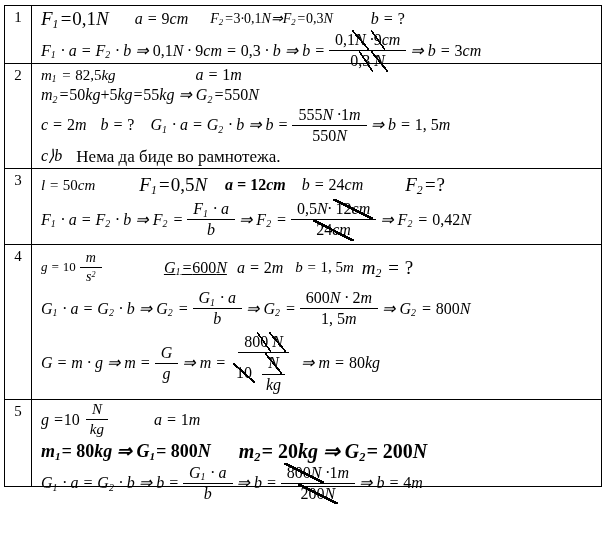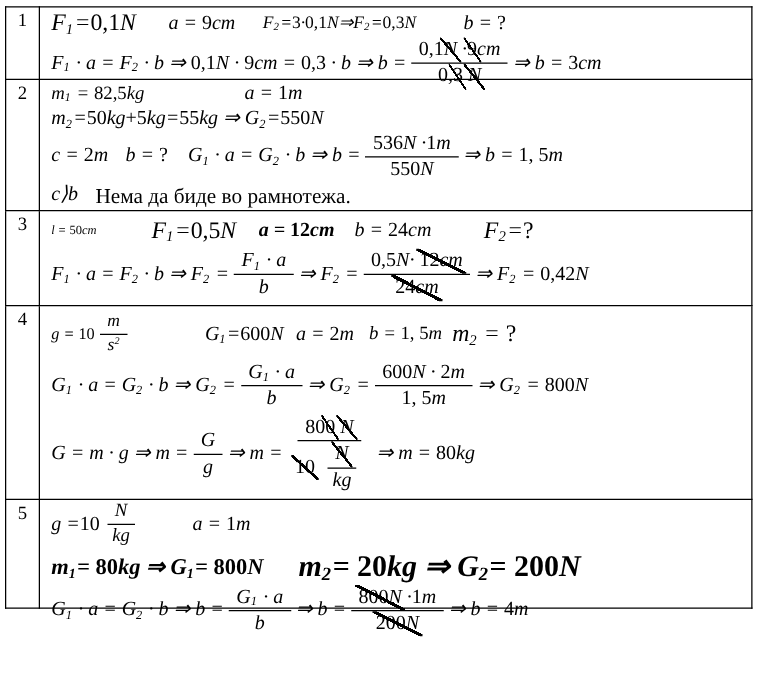--- a/index.html
+++ b/index.html
@@ -87,39 +87,39 @@
               <div class="line">
                 <span class="run" style="font-size: 16px; font-weight: normal;">m<sub>2</sub>=<span class="up">50</span>kg<span class="up">+5</span>kg=<span class="up">55</span>kg ⇒ G<sub>2</sub>=<span class="up">550</span>N</span>
               </div>
               <div class="line">
                 <span class="run">c = <span class="up">2</span>m</span>
                 <span class="gap" style="width: 14px;"></span>
                 <span class="run">b = <span class="up">?</span></span>
                 <span class="gap" style="width: 16px;"></span>
                 <span class="run">G<sub>1</sub> · a = G<sub>2</sub> · b ⇒ b = </span>
                 <span class="frac">
-                  <span class="fnum"><span class="run"><span class="up">536</span>N ·<span class="up">1</span>m</span></span>
+                  <span class="fnum"><span class="run"><span class="up">555</span>N ·<span class="up">1</span>m</span></span>
                   <span class="fden"><span class="run"><span class="up">550</span>N</span></span>
                 </span>
                 <span class="run"> ⇒ b = <span class="up">1,</span> <span class="up">5</span>m</span>
               </div>
               <div class="line">
                 <span class="run">c⟩b</span>
                 <span class="gap" style="width: 14px;"></span>
                 <span class="plain">Нема да биде во рамнотежа.</span>
               </div>
             </div>
           </td>
         </tr>
         <tr>
           <td class="numcell">3</td>
           <td class="probcell">
             <div class="cell h2">
               <div class="line">
-                <span class="run" style="font-size: 10px;">l = <span class="up">50</span>cm</span>
+                <span class="run" style="font-size: 15px;">l = <span class="up">50</span>cm</span>
                 <span class="gap" style="width: 44px;"></span>
                 <span class="run" style="font-size: 19px;">F<sub>1</sub>=<span class="up">0,5</span>N</span>
                 <span class="gap" style="width: 18px;"></span>
                 <span class="run" style="font-size: 16px; font-weight: bold;">a = <span class="up">12</span>cm</span>
                 <span class="gap" style="width: 16px;"></span>
                 <span class="run" style="font-size: 16px;">b = <span class="up">24</span>cm</span>
                 <span class="gap" style="width: 42px;"></span>
                 <span class="run" style="font-size: 19px;">F<sub>2</sub>=<span class="up">?</span></span>
               </div>
               <div class="line">
@@ -142,21 +142,21 @@
           <td class="numcell">4</td>
           <td class="probcell">
             <div class="cell h3">
               <div class="line">
                 <span class="run" style="font-size: 13px;">g  = <span class="up">10</span> </span>
                 <span class="frac" style="font-size: 14px;">
                   <span class="fnum"><span class="run">m</span></span>
                   <span class="fden"><span class="run">s<sup>2</sup></span></span>
                 </span>
                 <span class="gap" style="width: 58px;"></span>
-                <span class="run" style="font-size: 16px;">G<sub>1</sub>=<span class="up">600</span>N</span>
+                <span class="run" style="font-size: 16px; text-decoration: underline;">G<sub>1</sub>=<span class="up">600</span>N</span>
                 <span class="gap" style="width: 10px;"></span>
                 <span class="run" style="font-size: 16px;">a = <span class="up">2</span>m</span>
                 <span class="gap" style="width: 12px;"></span>
                 <span class="run" style="font-size: 15px;">b = <span class="up">1,</span> <span class="up">5</span>m</span>
                 <span class="gap" style="width: 8px;"></span>
                 <span class="run" style="font-size: 19px;">m<sub>2</sub> = <span class="up">?</span></span>
               </div>
               <div class="line">
                 <span class="run">G<sub>1</sub> · a = G<sub>2</sub> · b ⇒ G<sub>2</sub> = </span>
                 <span class="frac">
@@ -198,21 +198,21 @@
                 <span class="frac" style="font-size: 15px;">
                   <span class="fnum"><span class="run">N</span></span>
                   <span class="fden"><span class="run">kg</span></span>
                 </span>
                 <span class="gap" style="width: 40px;"></span>
                 <span class="run" style="font-size: 16px;">a = <span class="up">1</span>m</span>
               </div>
               <div class="line">
                 <span class="run" style="font-size: 18px; font-weight: bold; text-align: center;">m<sub>1</sub>= <span class="up">80</span>kg ⇒ G<sub>1</sub>= <span class="up">800</span>N</span>
                 <span class="gap" style="width: 28px;"></span>
-                <span class="run" style="font-size: 24px; font-weight: bold;">m<sub>2</sub>= <span class="up">20</span>kg ⇒ G<sub>2</sub>= <span class="up">200</span>N</span>
+                <span class="run" style="font-size: 20px; font-weight: bold;">m<sub>2</sub>= <span class="up">20</span>kg ⇒ G<sub>2</sub>= <span class="up">200</span>N</span>
               </div>
               <div class="line">
                 <span class="run">G<sub>1</sub> · a = G<sub>2</sub> · b ⇒ b = </span>
                 <span class="frac">
                   <span class="fnum"><span class="run">G<sub>1</sub> · a</span></span>
                   <span class="fden"><span class="run">b</span></span>
                 </span>
                 <span class="run"> ⇒ b = </span>
                 <span class="frac">
                   <span class="fnum"><span class="run"><span class="x"><span class="up">800</span>N</span> ·<span class="up">1</span>m</span></span>

